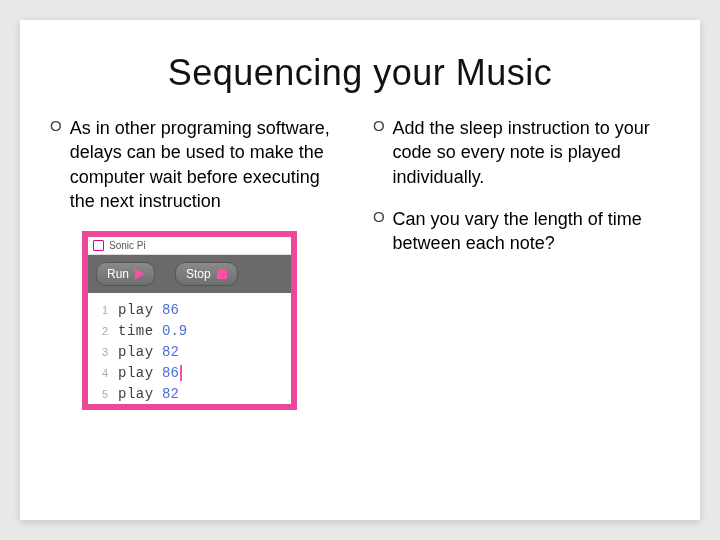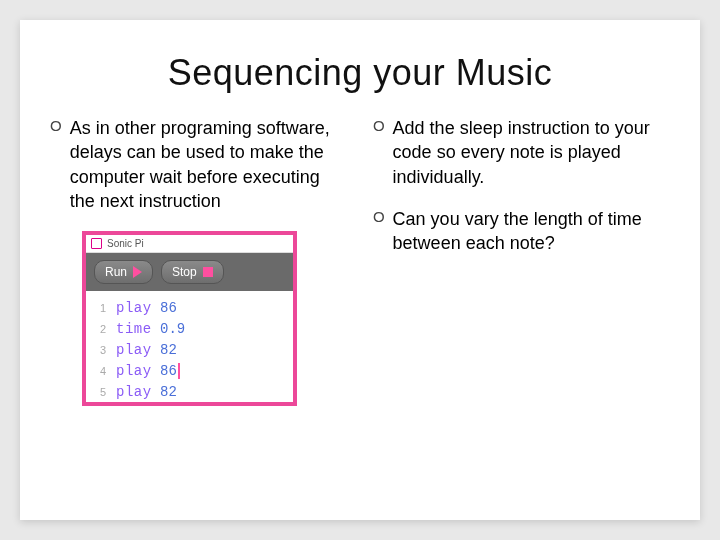--- a/index.html
+++ b/index.html
@@ -53,21 +53,21 @@
     }
     .bullet-text {
       font-size: 18px;
       line-height: 1.35;
       color: #000;
     }
     .screenshot-box {
       width: 215px;
       margin-top: 18px;
       margin-left: 32px;
-      border: 4px solid #ec4899;
+      border: 6px solid #ec4899;
       background: #fff;
       font-family: Arial, sans-serif;
     }
     .app-titlebar {
       display: flex;
       align-items: center;
       padding: 3px 5px;
       font-size: 10px;
       color: #555;
       border-bottom: 1px solid #ddd;
@@ -76,21 +76,21 @@
       width: 11px;
       height: 11px;
       border: 1px solid #d08;
       margin-right: 5px;
       border-radius: 1px;
     }
     .toolbar {
       background: #6a6a6a;
       padding: 7px 8px;
       display: flex;
-      gap: 8px;
+      gap: 20px;
     }
     .btn {
       background: linear-gradient(#8a8a8a, #6e6e6e);
       border: 1px solid #555;
       border-radius: 10px;
       padding: 4px 10px;
       display: flex;
       align-items: center;
       gap: 6px;
       font-size: 12px;
@@ -122,21 +122,21 @@
     }
     .lineno {
       width: 30px;
       text-align: right;
       padding-right: 10px;
       color: #aaa;
       font-size: 11px;
       font-family: Arial, sans-serif;
     }
     .code-txt {
-      color: #8b5cf6;
+      color: #404040;
       letter-spacing: 0.5px;
     }
     .code-num {
       color: #4a6fd8;
     }
     .code-num-hl {
       color: #4a6fd8;
       position: relative;
     }
     .cursor-mark {

